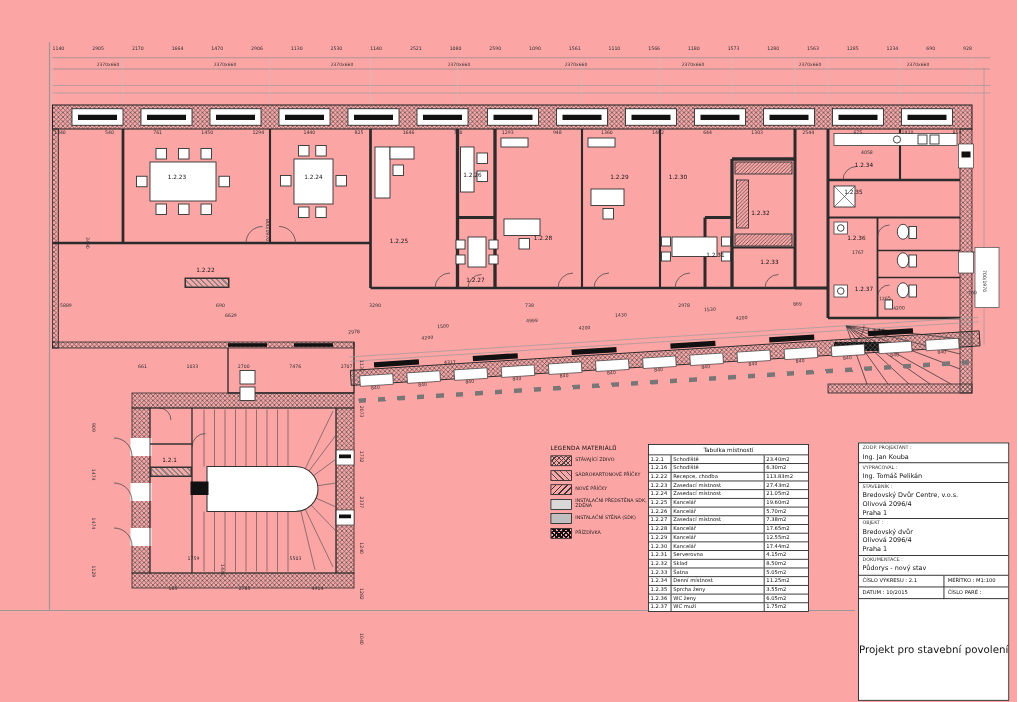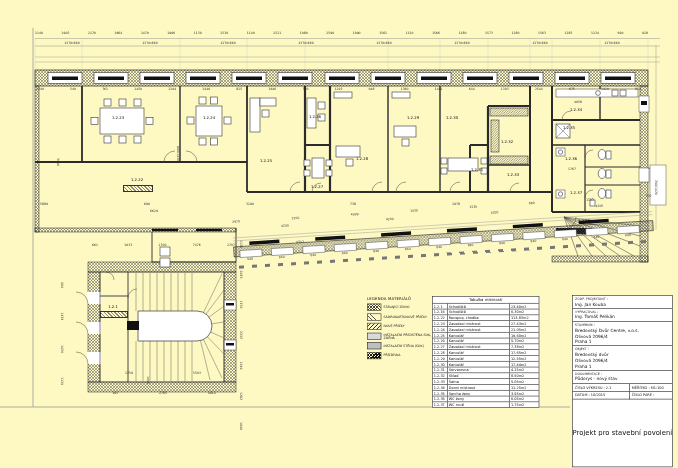--- a/index.html
+++ b/index.html
@@ -1,16 +1,16 @@
 <!DOCTYPE html>
 <html><head>
 <meta charset="utf-8">
 <style>
   html,body{margin:0;padding:0;background:#e8e8e8;}
-  #stage{position:relative;width:678px;height:468px;background:#fef9c3;overflow:hidden;
+  #stage{position:relative;width:678px;height:468px;background:#fca5a5;overflow:hidden;
          font-family:"DejaVu Sans",sans-serif;color:#111;}
   svg{position:absolute;left:0;top:0;}
 
   
   .dimrow{position:absolute;display:flex;justify-content:space-between;
           font-size:6.2px;color:#333;transform:scale(.5);transform-origin:0 0;white-space:nowrap;}
   .dimrow.around{justify-content:space-around;}
   .dimcol{position:absolute;display:flex;justify-content:space-between;writing-mode:vertical-rl;
           font-size:6.2px;color:#333;transform:scale(.5);transform-origin:0 0;}
   .hlabel{position:absolute;font-size:6.2px;color:#333;transform:scale(.5);transform-origin:0 0;white-space:nowrap;}

